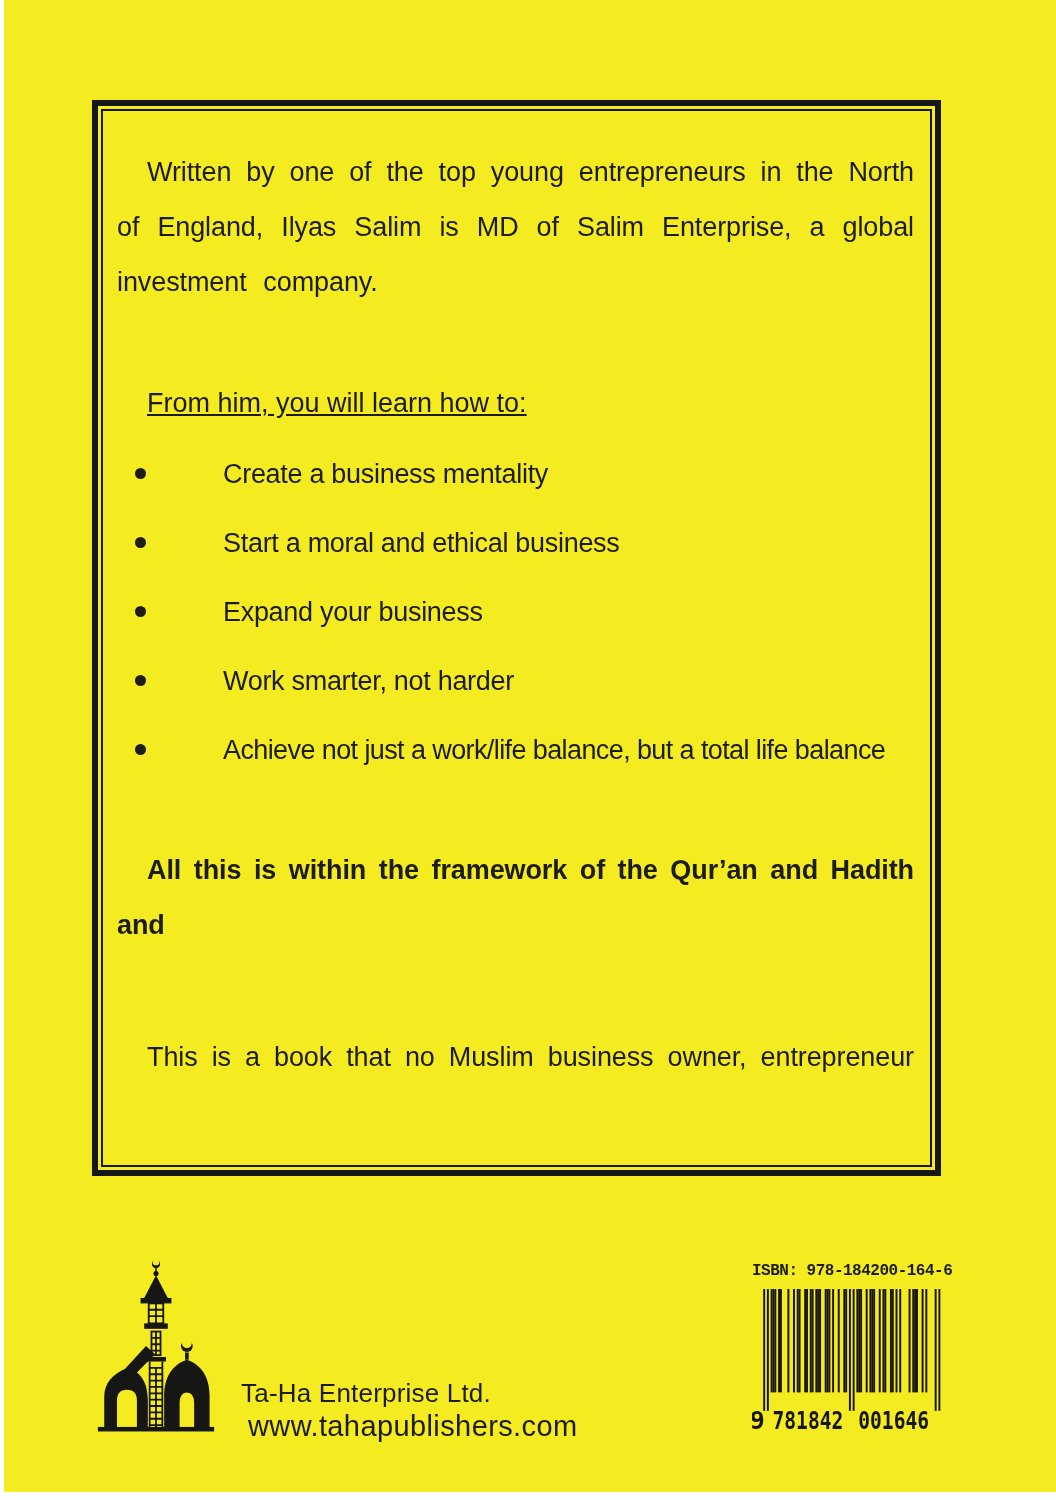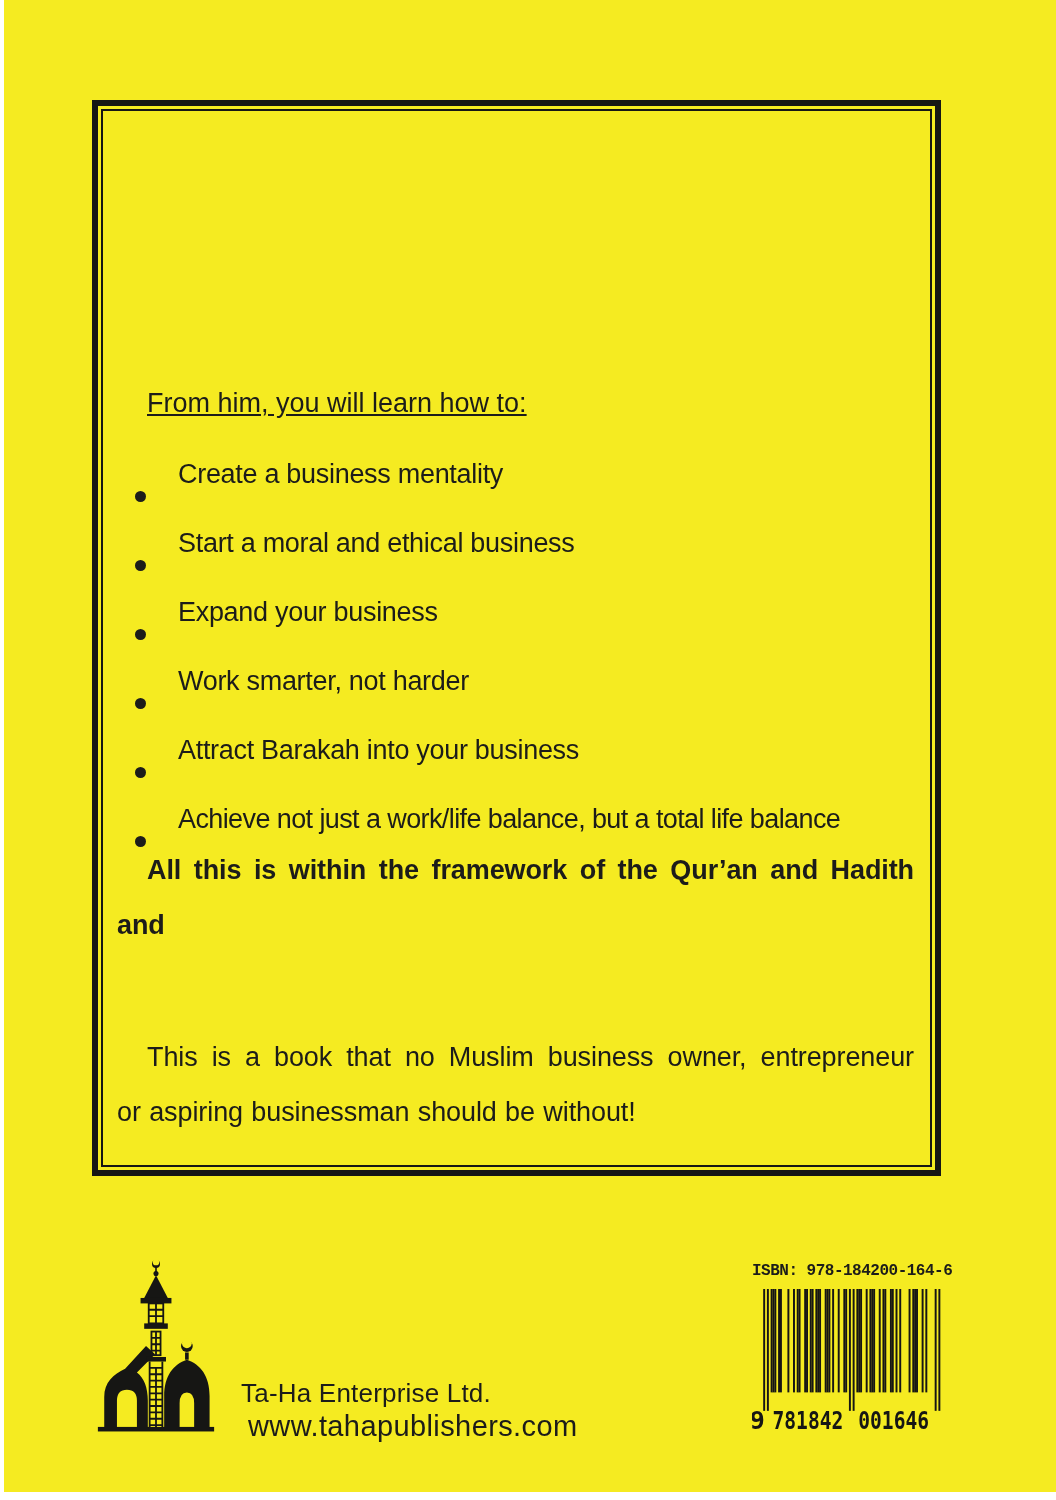--- a/index.html
+++ b/index.html
@@ -29,21 +29,21 @@
     font-size:27px; line-height:55px; letter-spacing:-0.1px; word-spacing:1px;
     text-align:justify; text-align-last:justify; white-space:pre-wrap;
   }
   .jline.last { text-align-last:left; }
   .jline.indent { text-indent:30px; }
   .intro-line {
     position:absolute; left:113px; top:383px;
     font-size:27px; line-height:40px; white-space:nowrap; text-indent:30px;text-decoration:underline;
   }
   .bullets { position:absolute; left:131px; top:447px; }
-  .bullet-item { display:flex; align-items:flex-end; height:55px; margin-bottom:14px; }
+  .bullet-item { display:flex; align-items:flex-start; height:55px; margin-bottom:14px;gap:45px; }
   .bullet-dot {
     width:11px; height:11px; border-radius:50%; background:#1c1c1a;
     margin-top:21px; flex:0 0 11px;
   }
   .bullet-text {
     margin-left:32px; font-size:27px; line-height:55px;
     letter-spacing:-0.3px; white-space:nowrap;
   }
   .honorific { font-size:30px; }
   
@@ -62,57 +62,57 @@
     font-family:"DejaVu Sans Mono", monospace; font-weight:bold; fill:#161614;
   }
 </style>
 </head>
 <body>
 
 <div class="cover">
 
   <div class="frame"></div>
 
+  <div class="tblock" style="top:145px;">
+    <div class="jline indent">Written by one of the top young entrepreneurs in the North</div>
+    <div class="jline">of England, Ilyas Salim is MD of Salim Enterprise, a global</div>
+    <div class="jline last">investment  company.</div>
+  </div>
 
   <div class="intro-line">From him, you will learn how to:</div>
 
   <div class="bullets">
     <div class="bullet-item">
       <span class="bullet-dot"></span>
       <span class="bullet-text">Create a business mentality</span>
     </div>
     <div class="bullet-item">
       <span class="bullet-dot"></span>
       <span class="bullet-text">Start a moral and ethical business</span>
     </div>
     <div class="bullet-item">
       <span class="bullet-dot"></span>
       <span class="bullet-text">Expand your business</span>
     </div>
     <div class="bullet-item">
       <span class="bullet-dot"></span>
       <span class="bullet-text">Work smarter, not harder</span>
-    </div>
-    <div class="bullet-item">
-      <span class="bullet-dot"></span>
-      <span class="bullet-text">Attract Barakah into your business</span>
     </div>
     <div class="bullet-item">
       <span class="bullet-dot"></span>
       <span class="bullet-text" style="letter-spacing:-0.6px;">Achieve not just a work/life balance, but a total life balance</span>
     </div>
   </div>
 
   <div class="tblock" style="top:843px;font-weight:bold;">
     <div class="jline indent">All this is within the framework of the Qur’an and Hadith and</div>
   </div>
 
   <div class="tblock" style="top:1030px;">
     <div class="jline indent">This is a book that no Muslim business owner, entrepreneur</div>
-    <div class="jline last">or aspiring businessman should be without!</div>
   </div>
 
   <div class="logo">
     <svg width="124" height="178" viewBox="0 0 132 196">
       <g fill="#161614" stroke="none">
         <rect x="2" y="186" width="128" height="5"></rect>
 
         <path fill-rule="evenodd" d="M9,186 L9,153 C9,137 19,128 32,122 L55,97 L65,106 L45,126 C53,132 57,143 57,157 L57,186 Z M23,186 L23,157 Q23,145 34,145 Q45,145 45,157 L45,186 Z"></path>
 
         <path fill-rule="evenodd" d="M75,186 L75,152 C75,130 85,117 100,112 C115,117 125,130 125,152 L125,186 Z M92,186 L92,160 Q92,148 100,148 Q108,148 108,160 L108,186 Z"></path>

